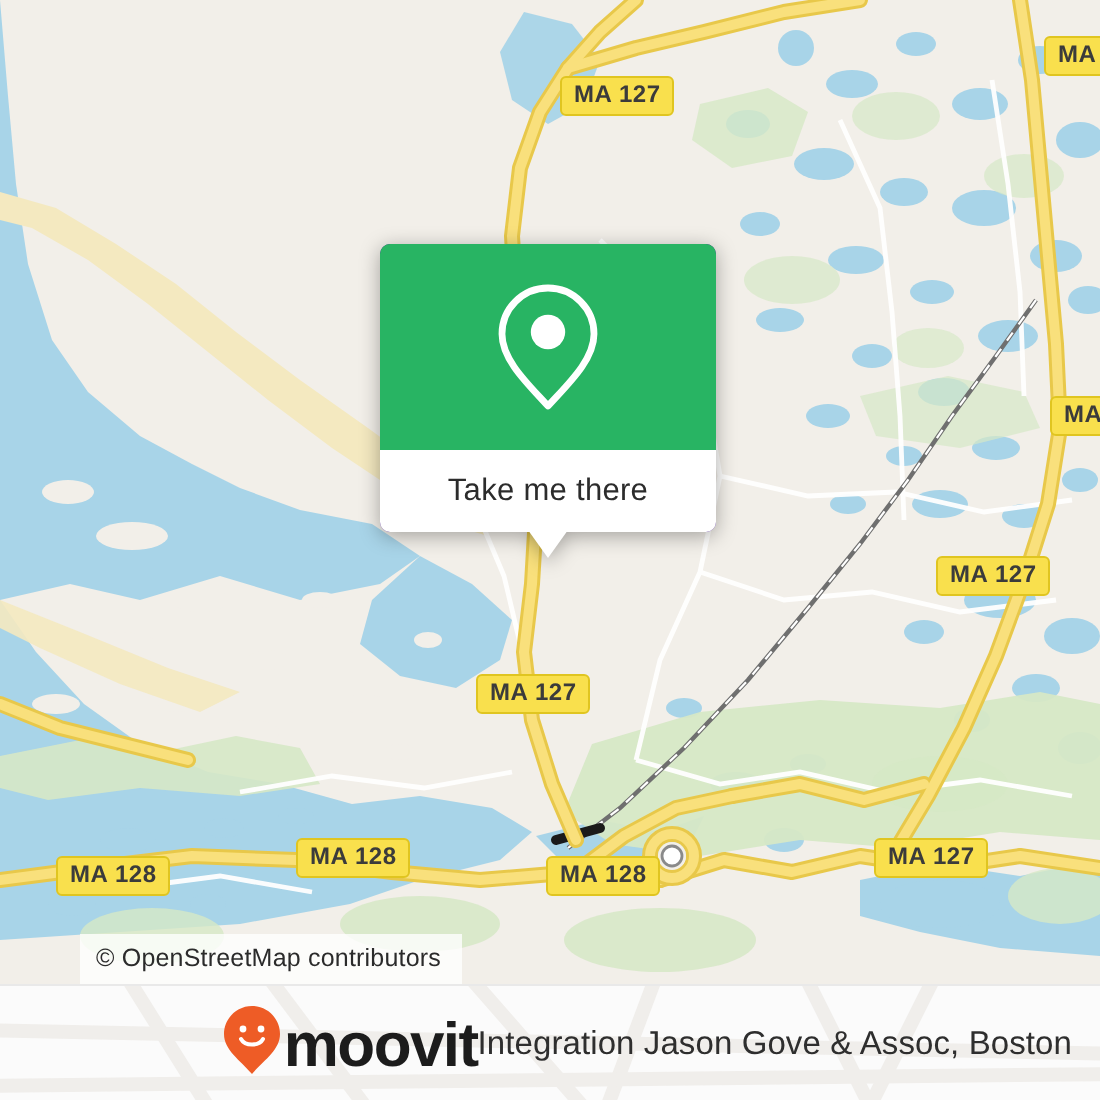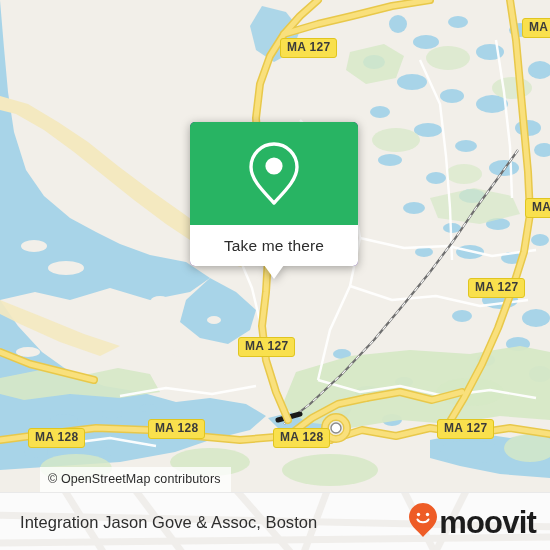--- a/index.html
+++ b/index.html
@@ -325,28 +325,28 @@
         <path d="M130,-10 L190,70"></path>
         <path d="M230,-10 L300,70"></path>
         <path d="M330,-10 L300,70"></path>
         <path d="M400,-10 L440,70"></path>
         <path d="M470,-10 L430,70"></path>
         <path d="M-10,22 L560,34"></path>
         <path d="M-10,50 L560,44"></path>
       </g>
     </svg>
     <div id="footer-row">
-      <div id="place-title">Integration Jason Gove &amp; Assoc, Boston</div>
       <div id="brand">
         <span>
           <svg width="30" height="36" viewBox="0 0 30 36" xmlns="http://www.w3.org/2000/svg">
             <path d="M15 1 C7.3 1 1 7.3 1 15 C1 23 9 28 15 35 C21 28 29 23 29 15 C29 7.3 22.7 1 15 1 Z" fill="#ee5c26"></path>
             <circle cx="10.5" cy="12.5" r="1.7" fill="#ffffff"></circle>
             <circle cx="19.5" cy="12.5" r="1.7" fill="#ffffff"></circle>
             <path d="M9.5 17.5 C11.5 21.2 18.5 21.2 20.5 17.5" fill="none" stroke="#ffffff" stroke-width="2" stroke-linecap="round"></path>
           </svg>
         </span>
         <span id="brand-word">moovit</span>
       </div>
+      <div id="place-title">Integration Jason Gove &amp; Assoc, Boston</div>
     </div>
   </div>
 
 </div>
 
 </body></html>

